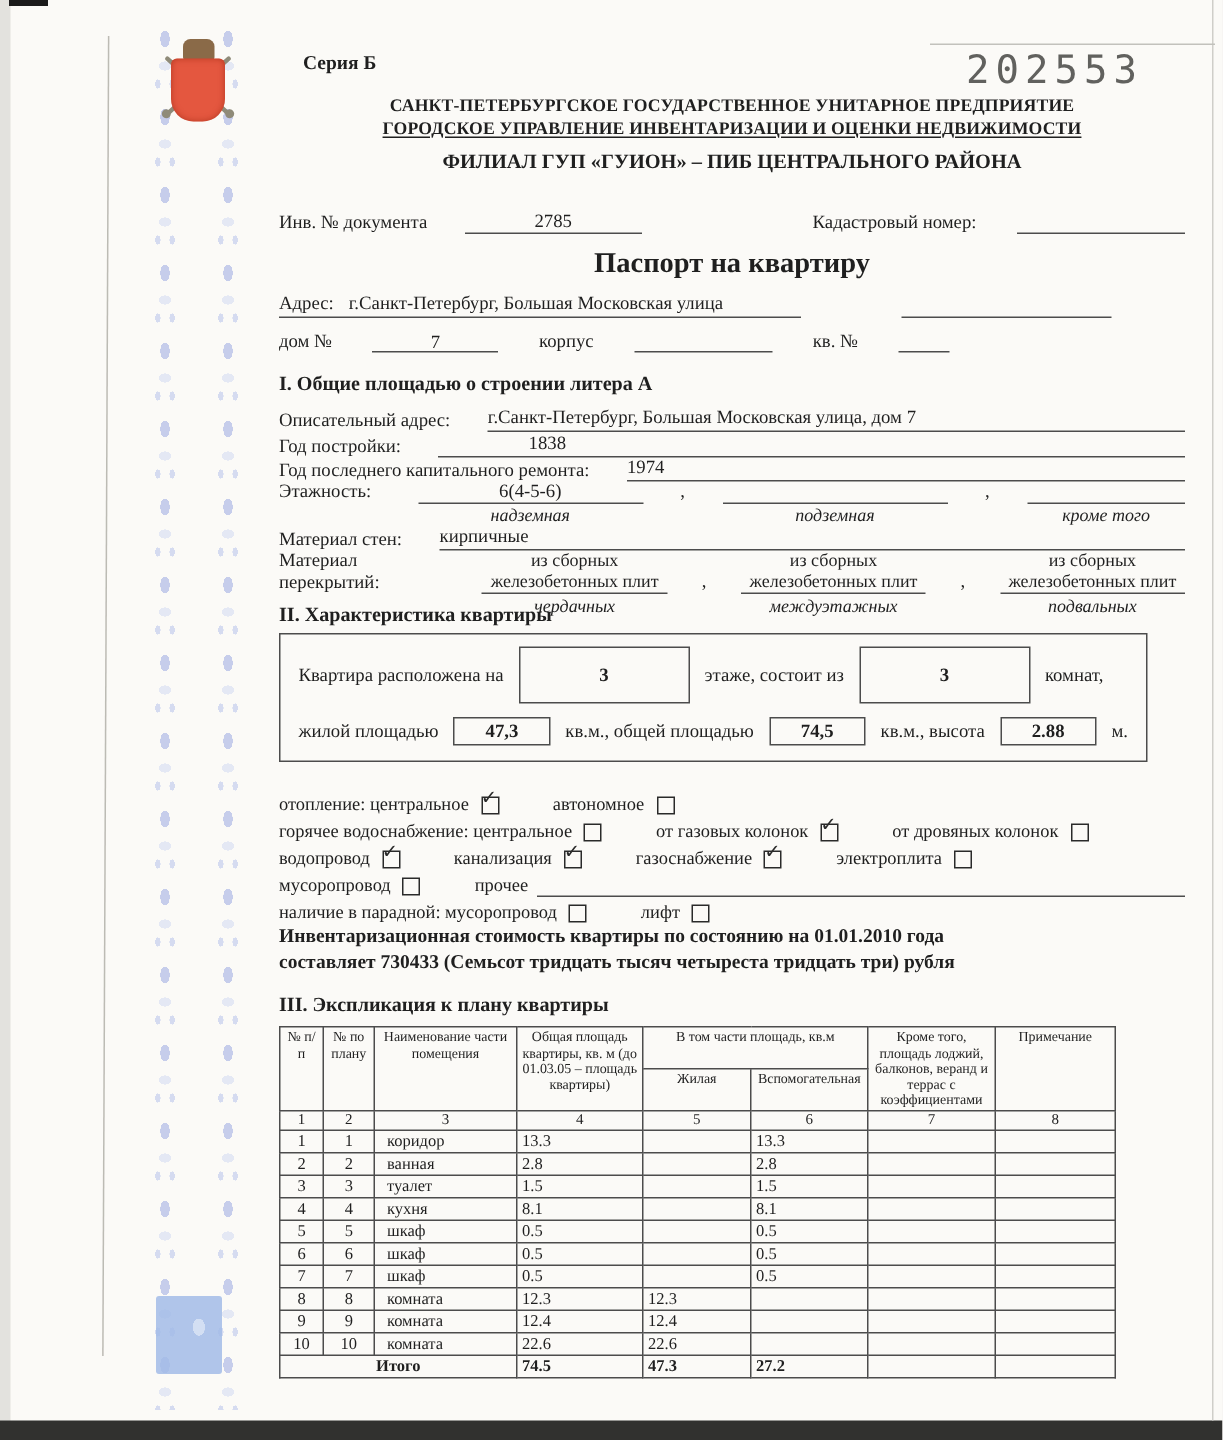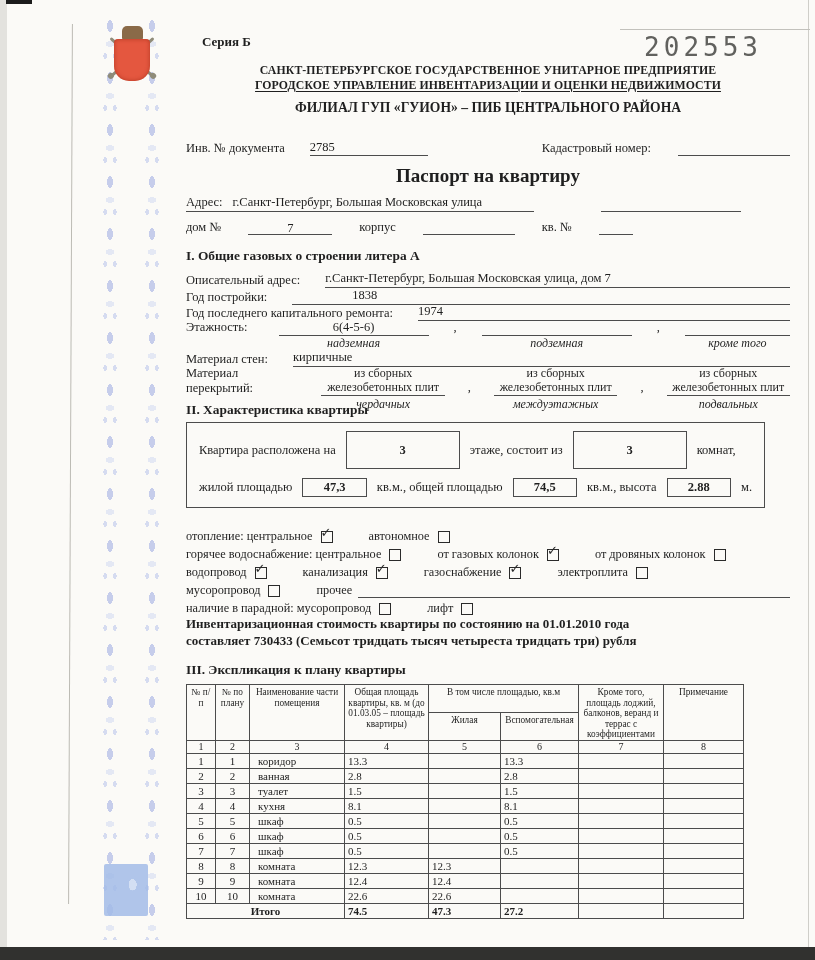--- a/index.html
+++ b/index.html
@@ -42,21 +42,21 @@
   .row-top{top:4px;display:flex;justify-content:space-between;align-items:flex-start;}
   .series{font-weight:bold;font-size:13px;padding-left:16px;}
   .serial{font-family:"DejaVu Sans Mono",monospace;font-size:26px;letter-spacing:4px;color:#61615e;line-height:1;padding-right:28px;}
 
   .org{top:33px;text-align:center;}
   .org1,.org2{font-weight:bold;font-size:11.8px;line-height:15px;letter-spacing:.1px;}
   .org2{text-decoration:underline;text-underline-offset:2px;}
   .org3{font-weight:bold;font-size:13.6px;margin-top:7px;}
 
   .inv-row{top:110px;display:flex;align-items:flex-end;}
-  .inv-val{display:inline-block;min-width:118px;margin-left:8px;}
+  .inv-val{display:inline-block;min-width:118px;text-align:center;margin-left:8px;}
   .inv-gap{flex:1;}
   .cad-blank{width:112px;margin-left:10px;}
 
   .title{top:135px;text-align:center;font-weight:bold;font-size:19px;}
 
   .addr-row{top:165px;display:flex;align-items:flex-end;}
   .addr-main{display:flex;min-width:348px;border-bottom:1px solid #4c4c4c;padding-bottom:1px;}
   .addr-main .lbl{margin-right:10px;}
   .addr-extra{width:140px;margin-left:50px;}
 
@@ -177,21 +177,21 @@
 
     <div class="abs house-row">
       <span>дом №</span>
       <span class="blank hv">7</span>
       <span>корпус</span>
       <span class="blank kor"></span>
       <span>кв. №</span>
       <span class="blank kvb"></span>
     </div>
 
-    <div class="abs h1sec sec1-head">I. Общие газовых о строении литера А</div>
+    <div class="abs h1sec sec1-head">I. Общие площадью о строении литера А</div>
 
     <div class="abs fline f1">
       <span>Описательный адрес:</span>
       <span class="val">г.Санкт-Петербург, Большая Московская улица, дом 7</span>
     </div>
     <div class="abs fline f2">
       <span>Год постройки:</span>
       <span class="val" style="padding-left:60px;">1838</span>
     </div>
     <div class="abs fline f3">
@@ -353,21 +353,21 @@
             <col style="width:78px">
             <col style="width:85px">
             <col style="width:80px">
         </colgroup>
         <thead>
           <tr>
             <th rowspan="2">№ п/п</th>
             <th rowspan="2">№ по плану</th>
             <th rowspan="2">Наименование части помещения</th>
             <th rowspan="2">Общая площадь квартиры, кв. м (до 01.03.05 – площадь квартиры)</th>
-            <th colspan="2">В том числе площадью, кв.м</th>
+            <th colspan="2">В том части площадь, кв.м</th>
             <th rowspan="2">Кроме того, площадь лоджий, балконов, веранд и террас с коэффициентами</th>
             <th rowspan="2">Примечание</th>
           </tr>
           <tr>
             <th>Жилая</th>
             <th>Вспомогательная</th>
           </tr>
           <tr class="numrow">
               <td>1</td>
               <td>2</td>

